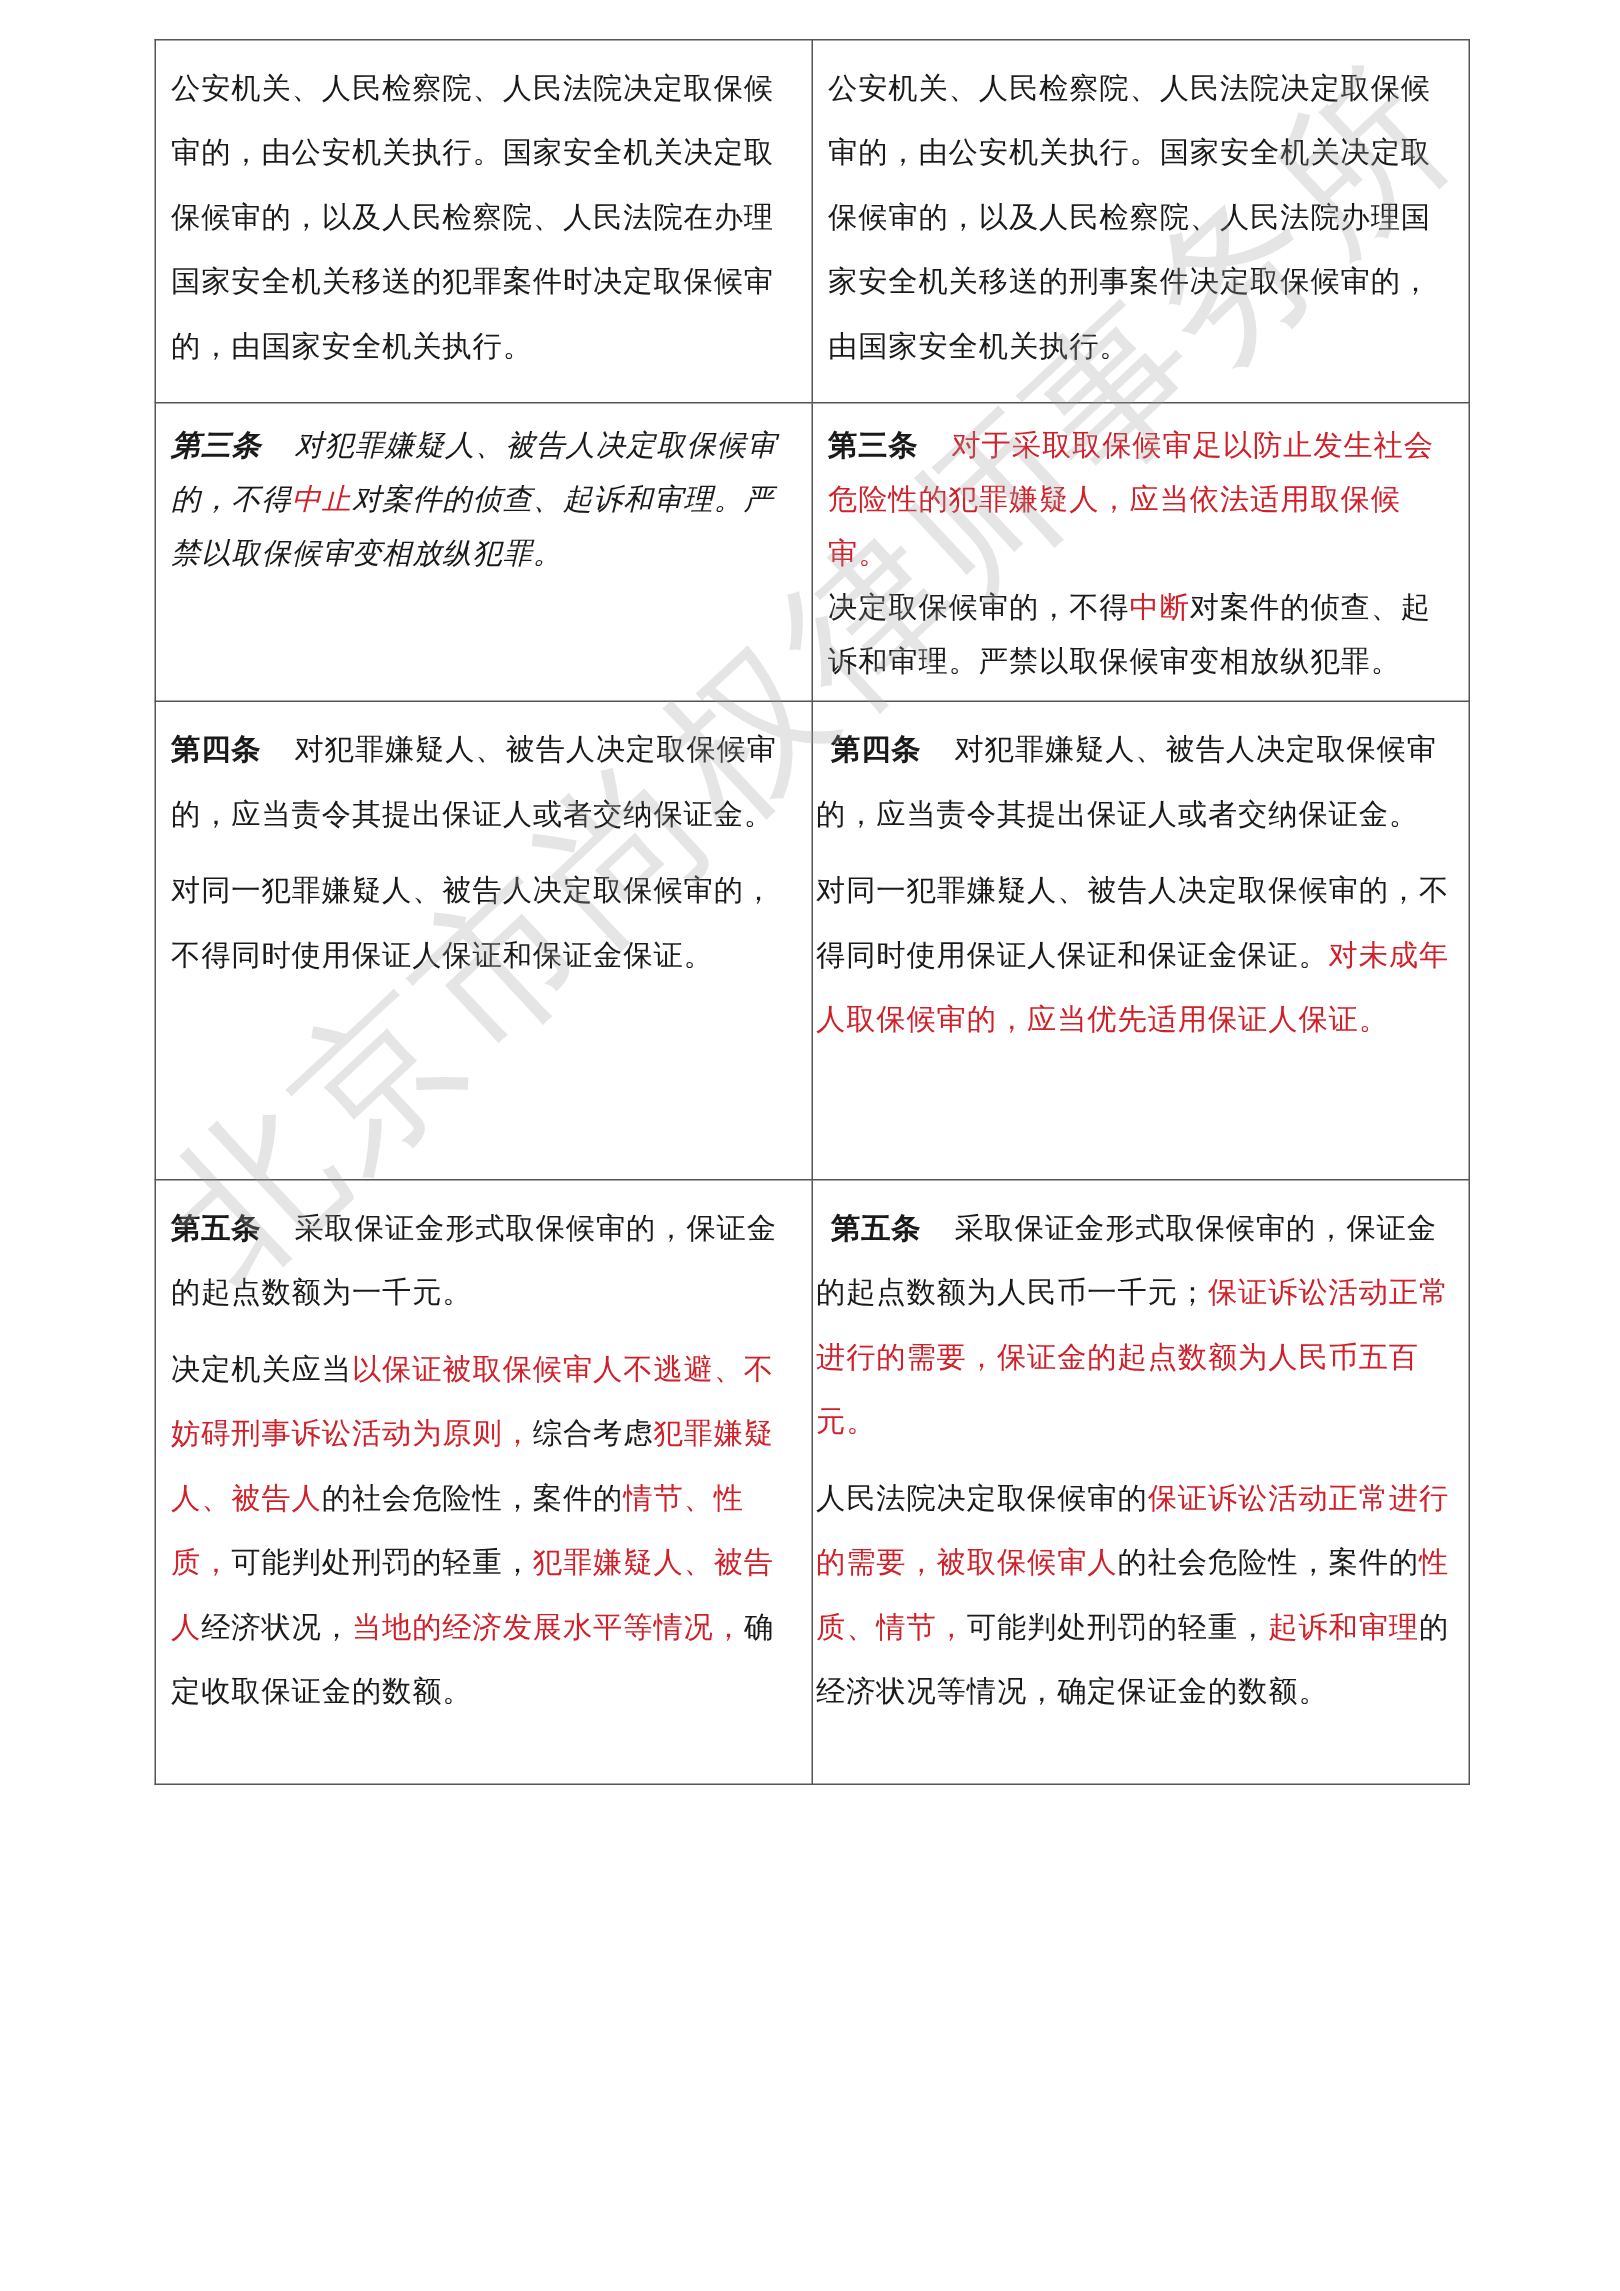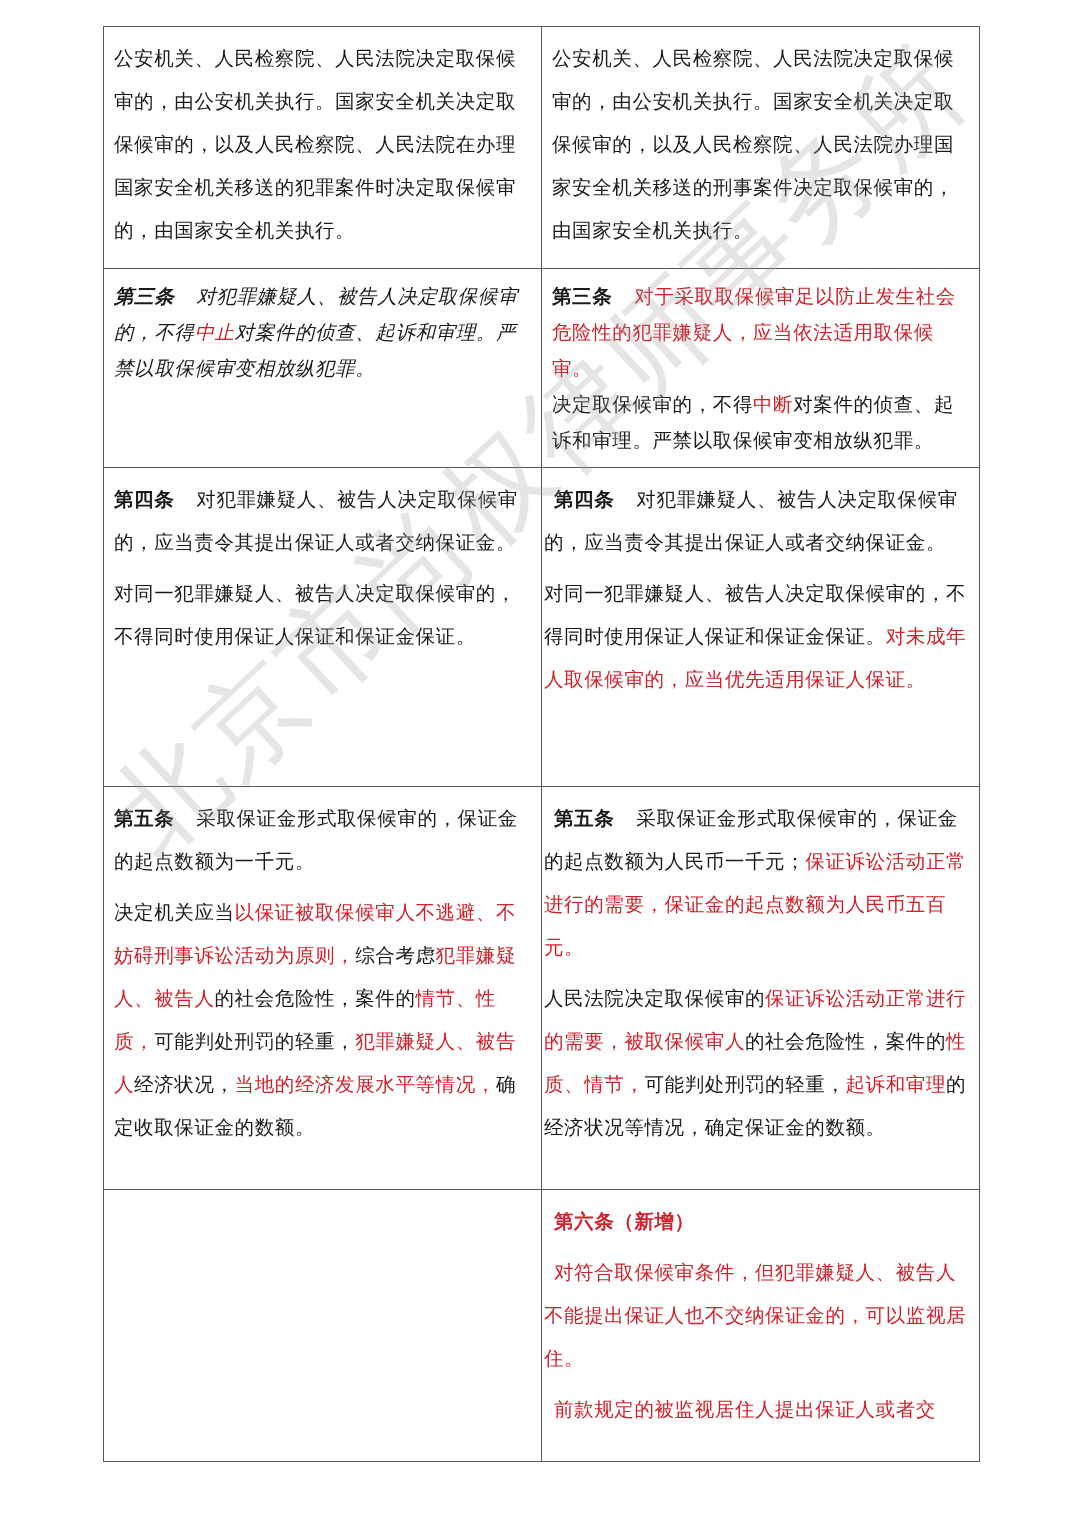--- a/index.html
+++ b/index.html
@@ -153,35 +153,17 @@
           <p class="para">
             <span class="indent"></span><span class="bold">第五条</span><span class="gap"></span><span>采取保证金形式取保候审的，保证金的起点数额为人民币一千元；</span><span class="red">保证诉讼活动正常进行的需要，保证金的起点数额为人民币五百元。</span>
           </p>
           <p class="para">
             <span>人民法院决定取保候审的</span><span class="red">保证诉讼活动正常进行的需要，被取保候审人</span><span>的社会危险性，案件的</span><span class="red">性质、情节，</span><span>可能判处刑罚的轻重，</span><span class="red">起诉和审理</span><span>的经济状况等情况，确定保证金的数额。</span>
           </p>
         </div>
       </td>
     </tr>
 
-    <tr class="row-4">
-      <td class="col-old">
-        <div class="cell-inner"></div>
-      </td>
-      <td class="col-new">
-        <div class="cell-inner right">
-          <p class="para">
-            <span class="indent"></span><span class="bold red">第六条（新增）</span>
-          </p>
-          <p class="para">
-            <span class="indent"></span><span class="red">对符合取保候审条件，但犯罪嫌疑人、被告人不能提出保证人也不交纳保证金的，可以监视居住。</span>
-          </p>
-          <p class="para">
-            <span class="indent"></span><span class="red">前款规定的被监视居住人提出保证人或者交</span>
-          </p>
-        </div>
-      </td>
-    </tr>
   </tbody>
     </table>
 
   <div class="watermark">北京市尚权律师事务所</div>
 </div>
 
 </body></html>

